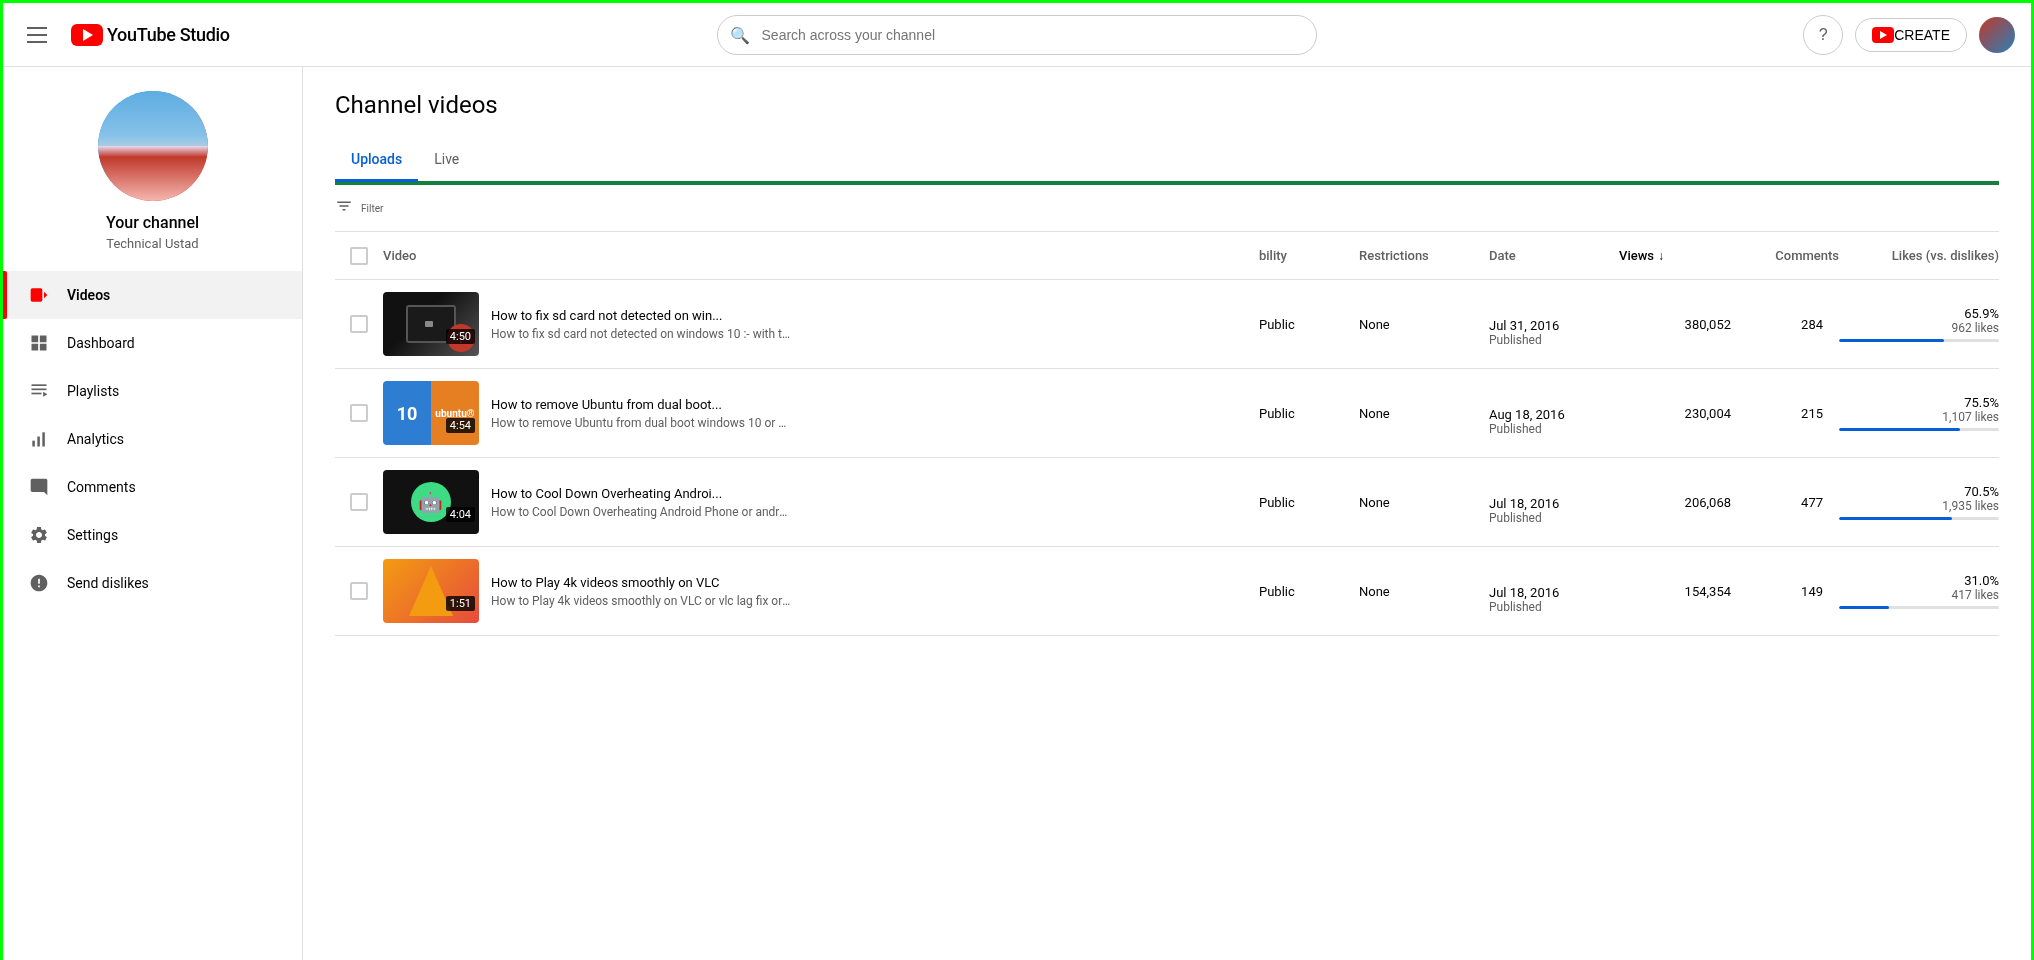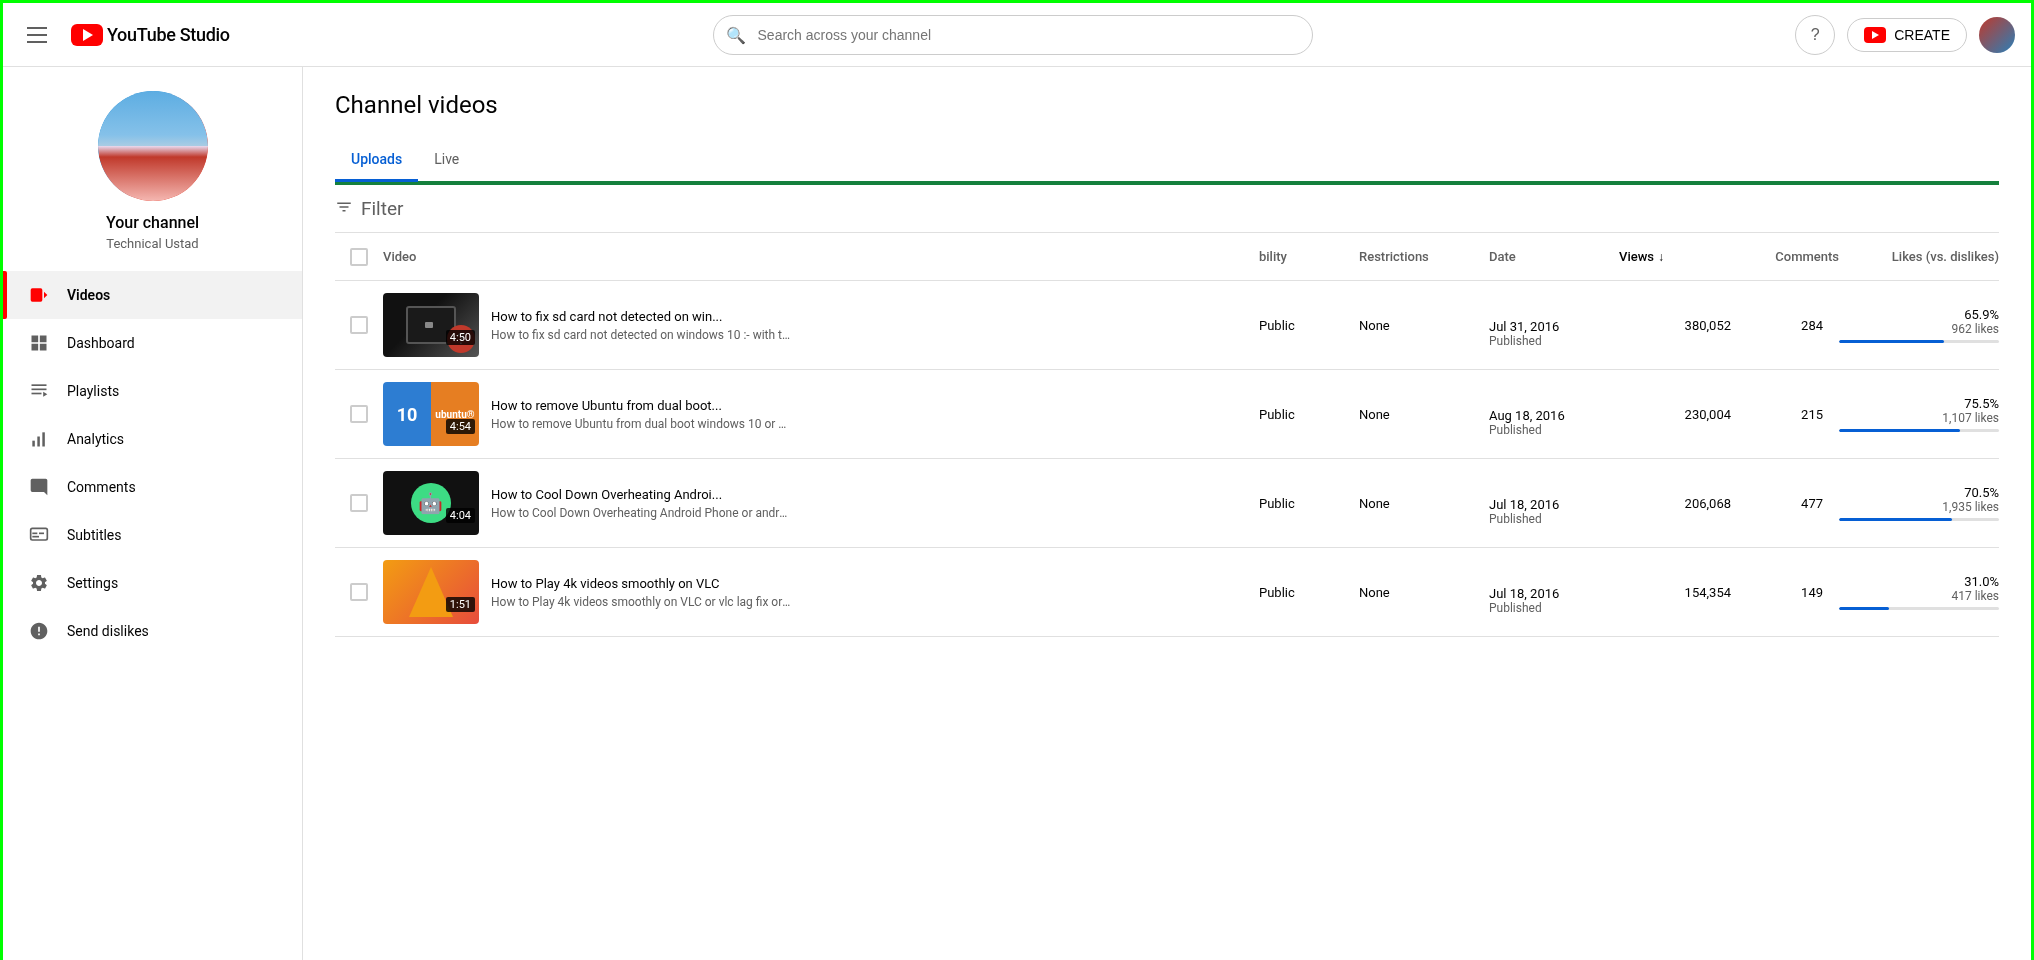--- a/index.html
+++ b/index.html
@@ -26,21 +26,21 @@
       height: 40px; border: 1px solid #ccc; border-radius: 20px;
       padding: 0 16px 0 44px; font-size: 14px; outline: none;
       background: #fff;
     }
     .search-wrapper { position: relative; width: 100%; max-width: 600px; }
     .search-icon-nav { position: absolute; left: 14px; top: 50%; transform: translateY(-50%); color: #606060; font-size: 16px; }
 
     .nav-right { display: flex; align-items: center; gap: 12px; flex: 0 0 auto; }
     .help-btn { width: 40px; height: 40px; border-radius: 50%; border: 1px solid #ccc; background: #fff; cursor: pointer; display: flex; align-items: center; justify-content: center; font-size: 16px; color: #606060; }
     .create-btn {
-      display: flex; align-items: center; gap: 8px;
+      display: flex; align-items: center; 
       background: #fff; border: 1px solid #ccc; border-radius: 20px;
       padding: 8px 16px; cursor: pointer; font-size: 14px; font-weight: 500; color: #030303;
     }
     .create-icon { background: #ff0000; border-radius: 4px; width: 22px; height: 16px; display: flex; align-items: center; justify-content: center; }
     .create-icon::after { content: ''; border-left: 7px solid #fff; border-top: 4px solid transparent; border-bottom: 4px solid transparent; margin-left: 1px; }
     .avatar { width: 36px; height: 36px; border-radius: 50%; background: linear-gradient(135deg, #c0392b, #2980b9); cursor: pointer; overflow: hidden; }
 
     
     .layout { display: flex; min-height: calc(100vh - 64px); }
 
@@ -78,21 +78,21 @@
     .tabs { display: flex; gap: 0; border-bottom: 4px solid #15803d; margin-bottom: 0; }
     .tab {
       padding: 12px 16px; font-size: 14px; cursor: pointer;
       color: #606060; border-bottom: 3px solid transparent; margin-bottom: -1px;
     }
     .tab.active { color: #065fd4; border-bottom: 3px solid #065fd4; font-weight: 500; }
 
     
     .filter-row { display: flex; align-items: center; gap: 8px; padding: 12px 0; border-bottom: 1px solid #e0e0e0; }
     .filter-icon { color: #606060; font-size: 16px; }
-    .filter-text { font-size: 19px; color: #606060; }
+    .filter-text { font-size: 10px; color: #606060; }
     .table-header { display: flex; align-items: center; padding: 8px 0; border-bottom: 1px solid #e0e0e0; }
     .col-check { width: 48px; flex-shrink: 0; display: flex; align-items: center; justify-content: center; }
     .col-video { flex: 1; font-size: 13px; font-weight: 500; color: #606060; padding: 8px 0; }
     .col-visibility { width: 100px; font-size: 13px; font-weight: 500; color: #606060; text-align: left; }
     .col-restrictions { width: 130px; font-size: 13px; font-weight: 500; color: #606060; }
     .col-date { width: 130px; font-size: 13px; font-weight: 500; color: #606060; }
     .col-views { width: 120px; font-size: 13px; font-weight: 500; color: #030303; display: flex; align-items: center; gap: 4px; }
     .col-comments { width: 100px; font-size: 13px; font-weight: 500; color: #606060; text-align: right; }
     .col-likes { width: 160px; font-size: 13px; font-weight: 500; color: #606060; text-align: right; }
 
@@ -218,31 +218,20 @@
 
       <div class="sidebar-item">
         <div class="sidebar-icon">
           <svg width="20" height="20" viewBox="0 0 24 24" fill="currentColor">
               <path d="M20 2H4a2 2 0 00-2 2v12a2 2 0 002 2h14l4 4V4a2 2 0 00-2-2z"></path>
             </svg>
         </div>
         <span class="sidebar-label">Comments</span>
       </div>
 
-      <div class="sidebar-item">
-        <div class="sidebar-icon">
-          <svg width="20" height="20" viewBox="0 0 24 24" fill="currentColor">
-              <rect x="2" y="4" width="20" height="14" rx="2" fill="none" stroke="currentColor" stroke-width="2"></rect>
-              <rect x="4" y="9" width="6" height="2"></rect>
-              <rect x="12" y="9" width="6" height="2"></rect>
-              <rect x="4" y="13" width="8" height="2"></rect>
-            </svg>
-        </div>
-        <span class="sidebar-label">Subtitles</span>
-      </div>
 
       <div class="sidebar-item">
         <div class="sidebar-icon">
           <svg width="20" height="20" viewBox="0 0 24 24" fill="currentColor">
               <path d="M19.14 12.94c.04-.3.06-.61.06-.94s-.02-.64-.07-.94l2.03-1.58c.18-.14.23-.41.12-.61l-1.92-3.32c-.12-.22-.37-.29-.59-.22l-2.39.96c-.5-.38-1.03-.7-1.62-.94l-.36-2.54c-.04-.24-.24-.41-.48-.41h-3.84c-.24 0-.43.17-.47.41l-.36 2.54c-.59.24-1.13.57-1.62.94l-2.39-.96c-.22-.08-.47 0-.59.22L2.74 8.87c-.12.21-.08.47.12.61l2.03 1.58c-.05.3-.09.63-.09.94s.02.64.07.94l-2.03 1.58c-.18.14-.23.41-.12.61l1.92 3.32c.12.22.37.29.59.22l2.39-.96c.5.38 1.03.7 1.62.94l.36 2.54c.05.24.24.41.48.41h3.84c.24 0 .44-.17.47-.41l.36-2.54c.59-.24 1.13-.56 1.62-.94l2.39.96c.22.08.47 0 .59-.22l1.92-3.32c.12-.22.07-.47-.12-.61l-2.01-1.58zM12 15.6c-1.98 0-3.6-1.62-3.6-3.6s1.62-3.6 3.6-3.6 3.6 1.62 3.6 3.6-1.62 3.6-3.6 3.6z"></path>
             </svg>
         </div>
         <span class="sidebar-label">Settings</span>
       </div>
 

